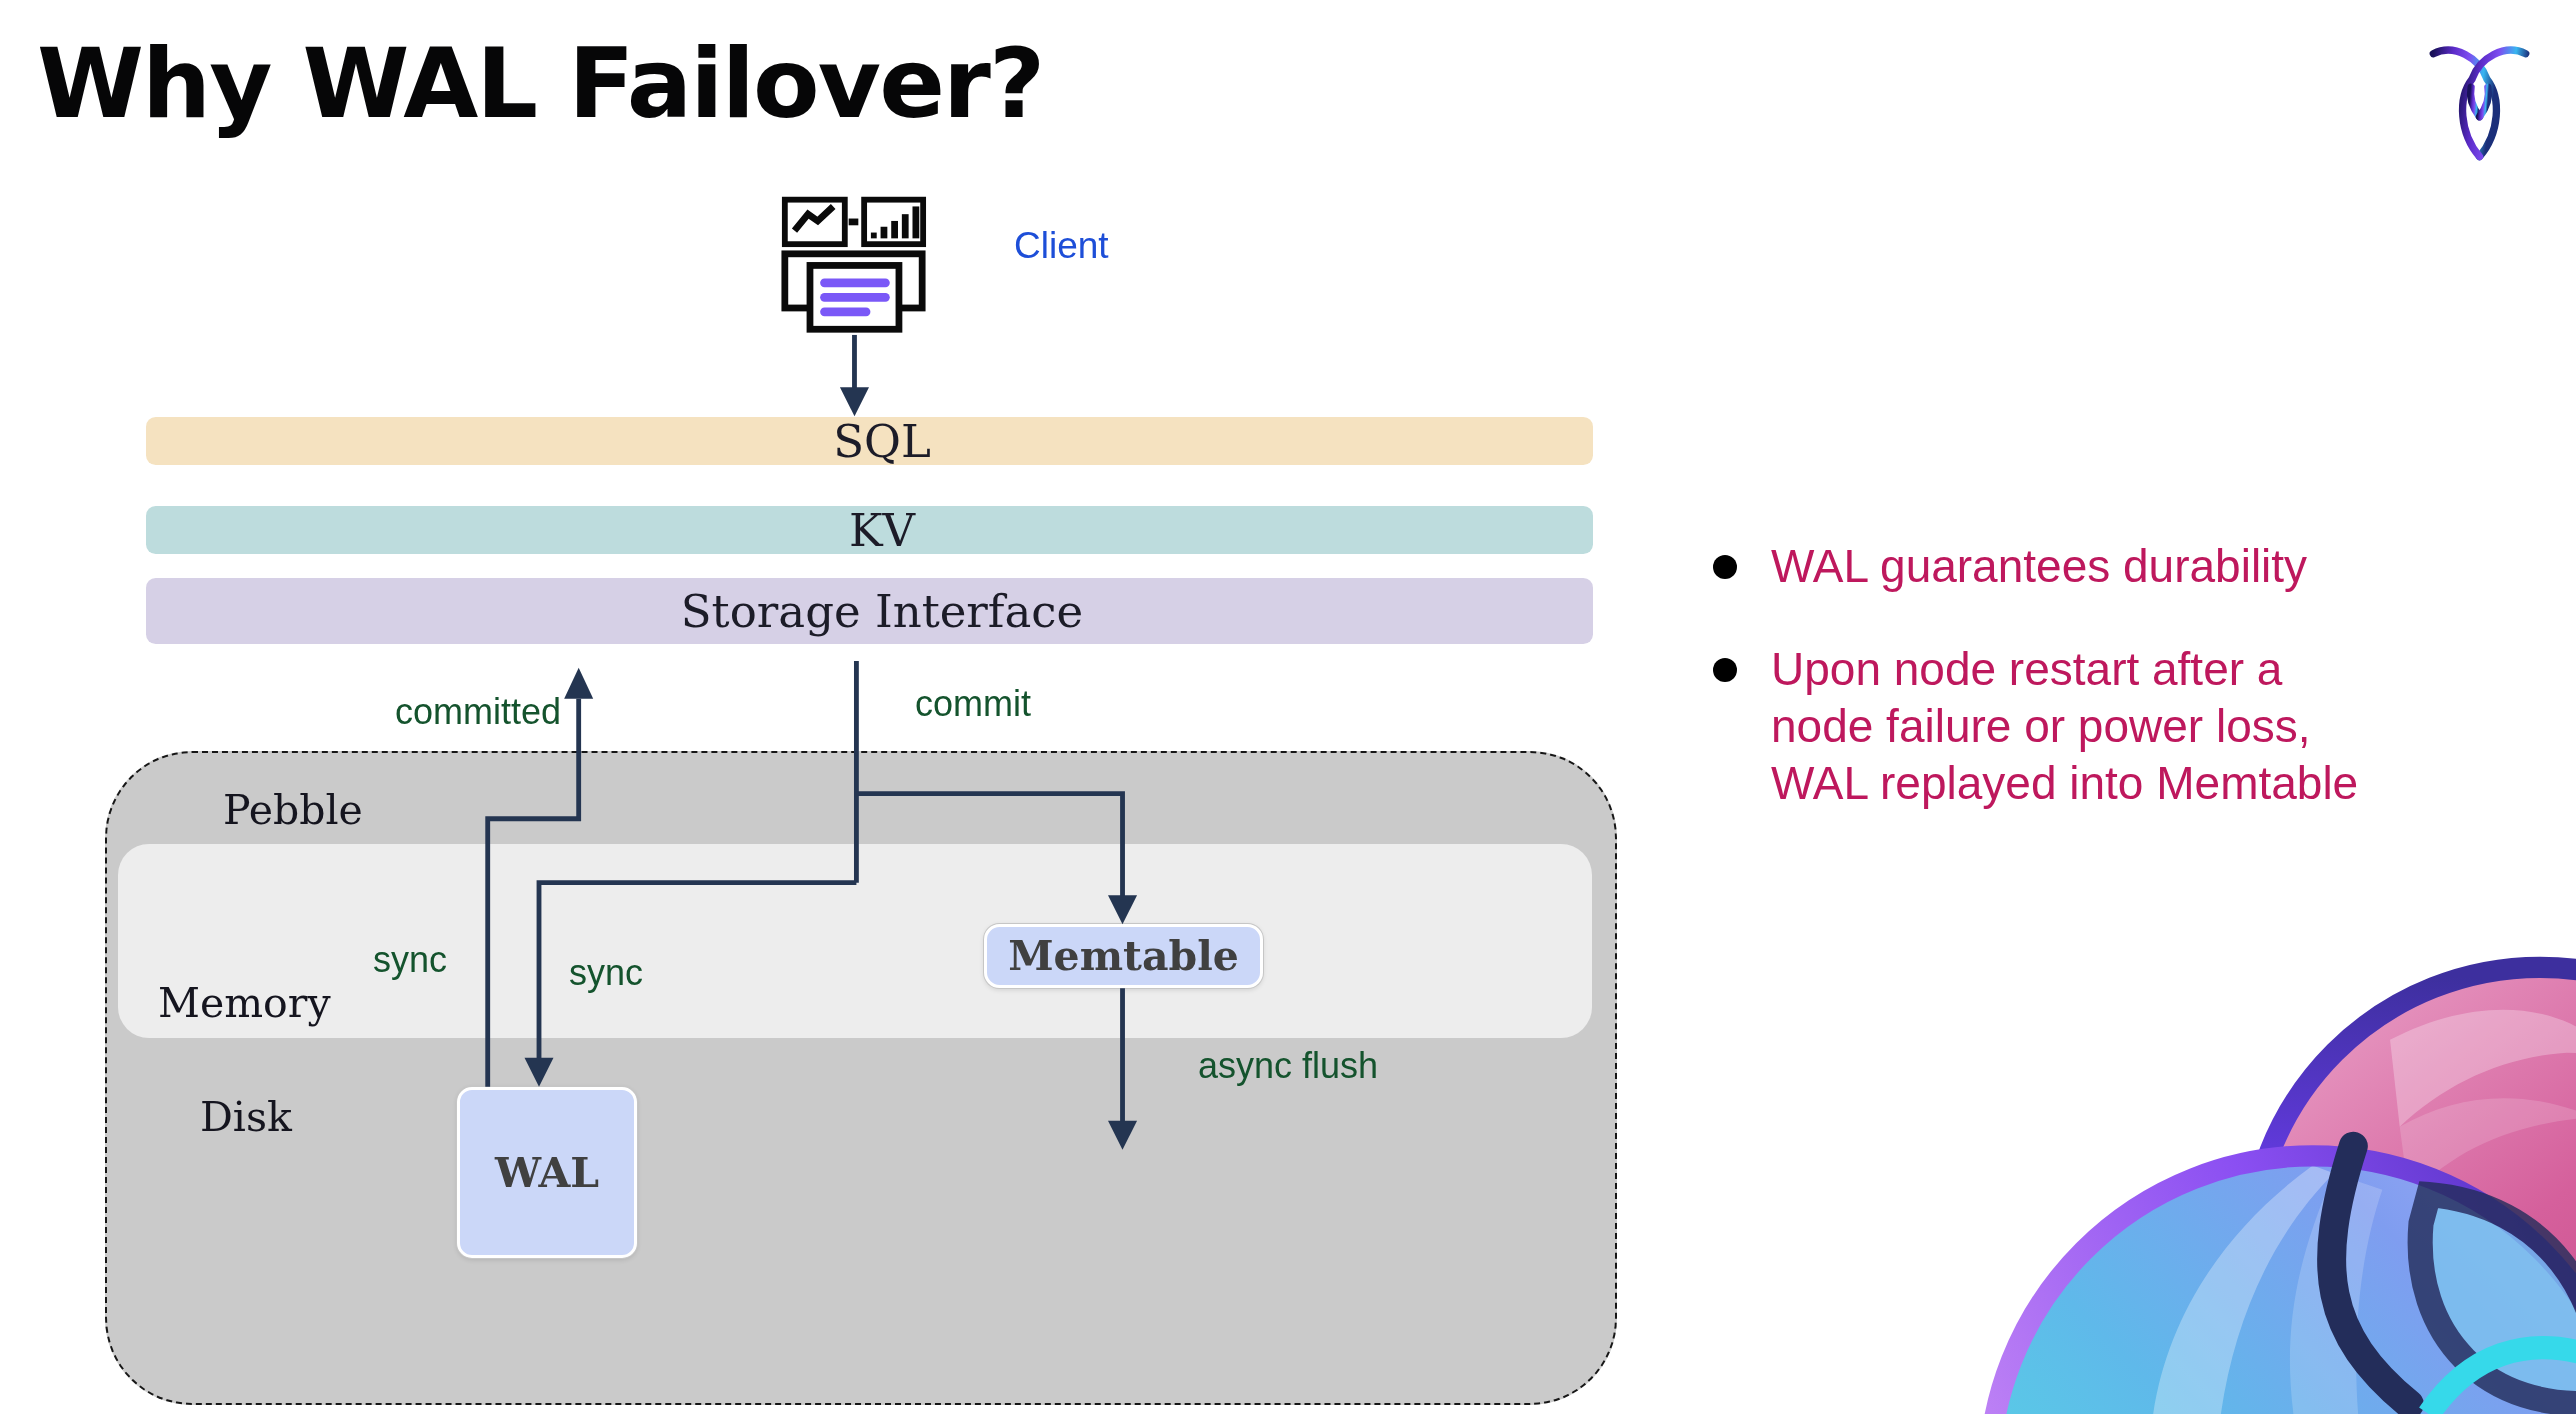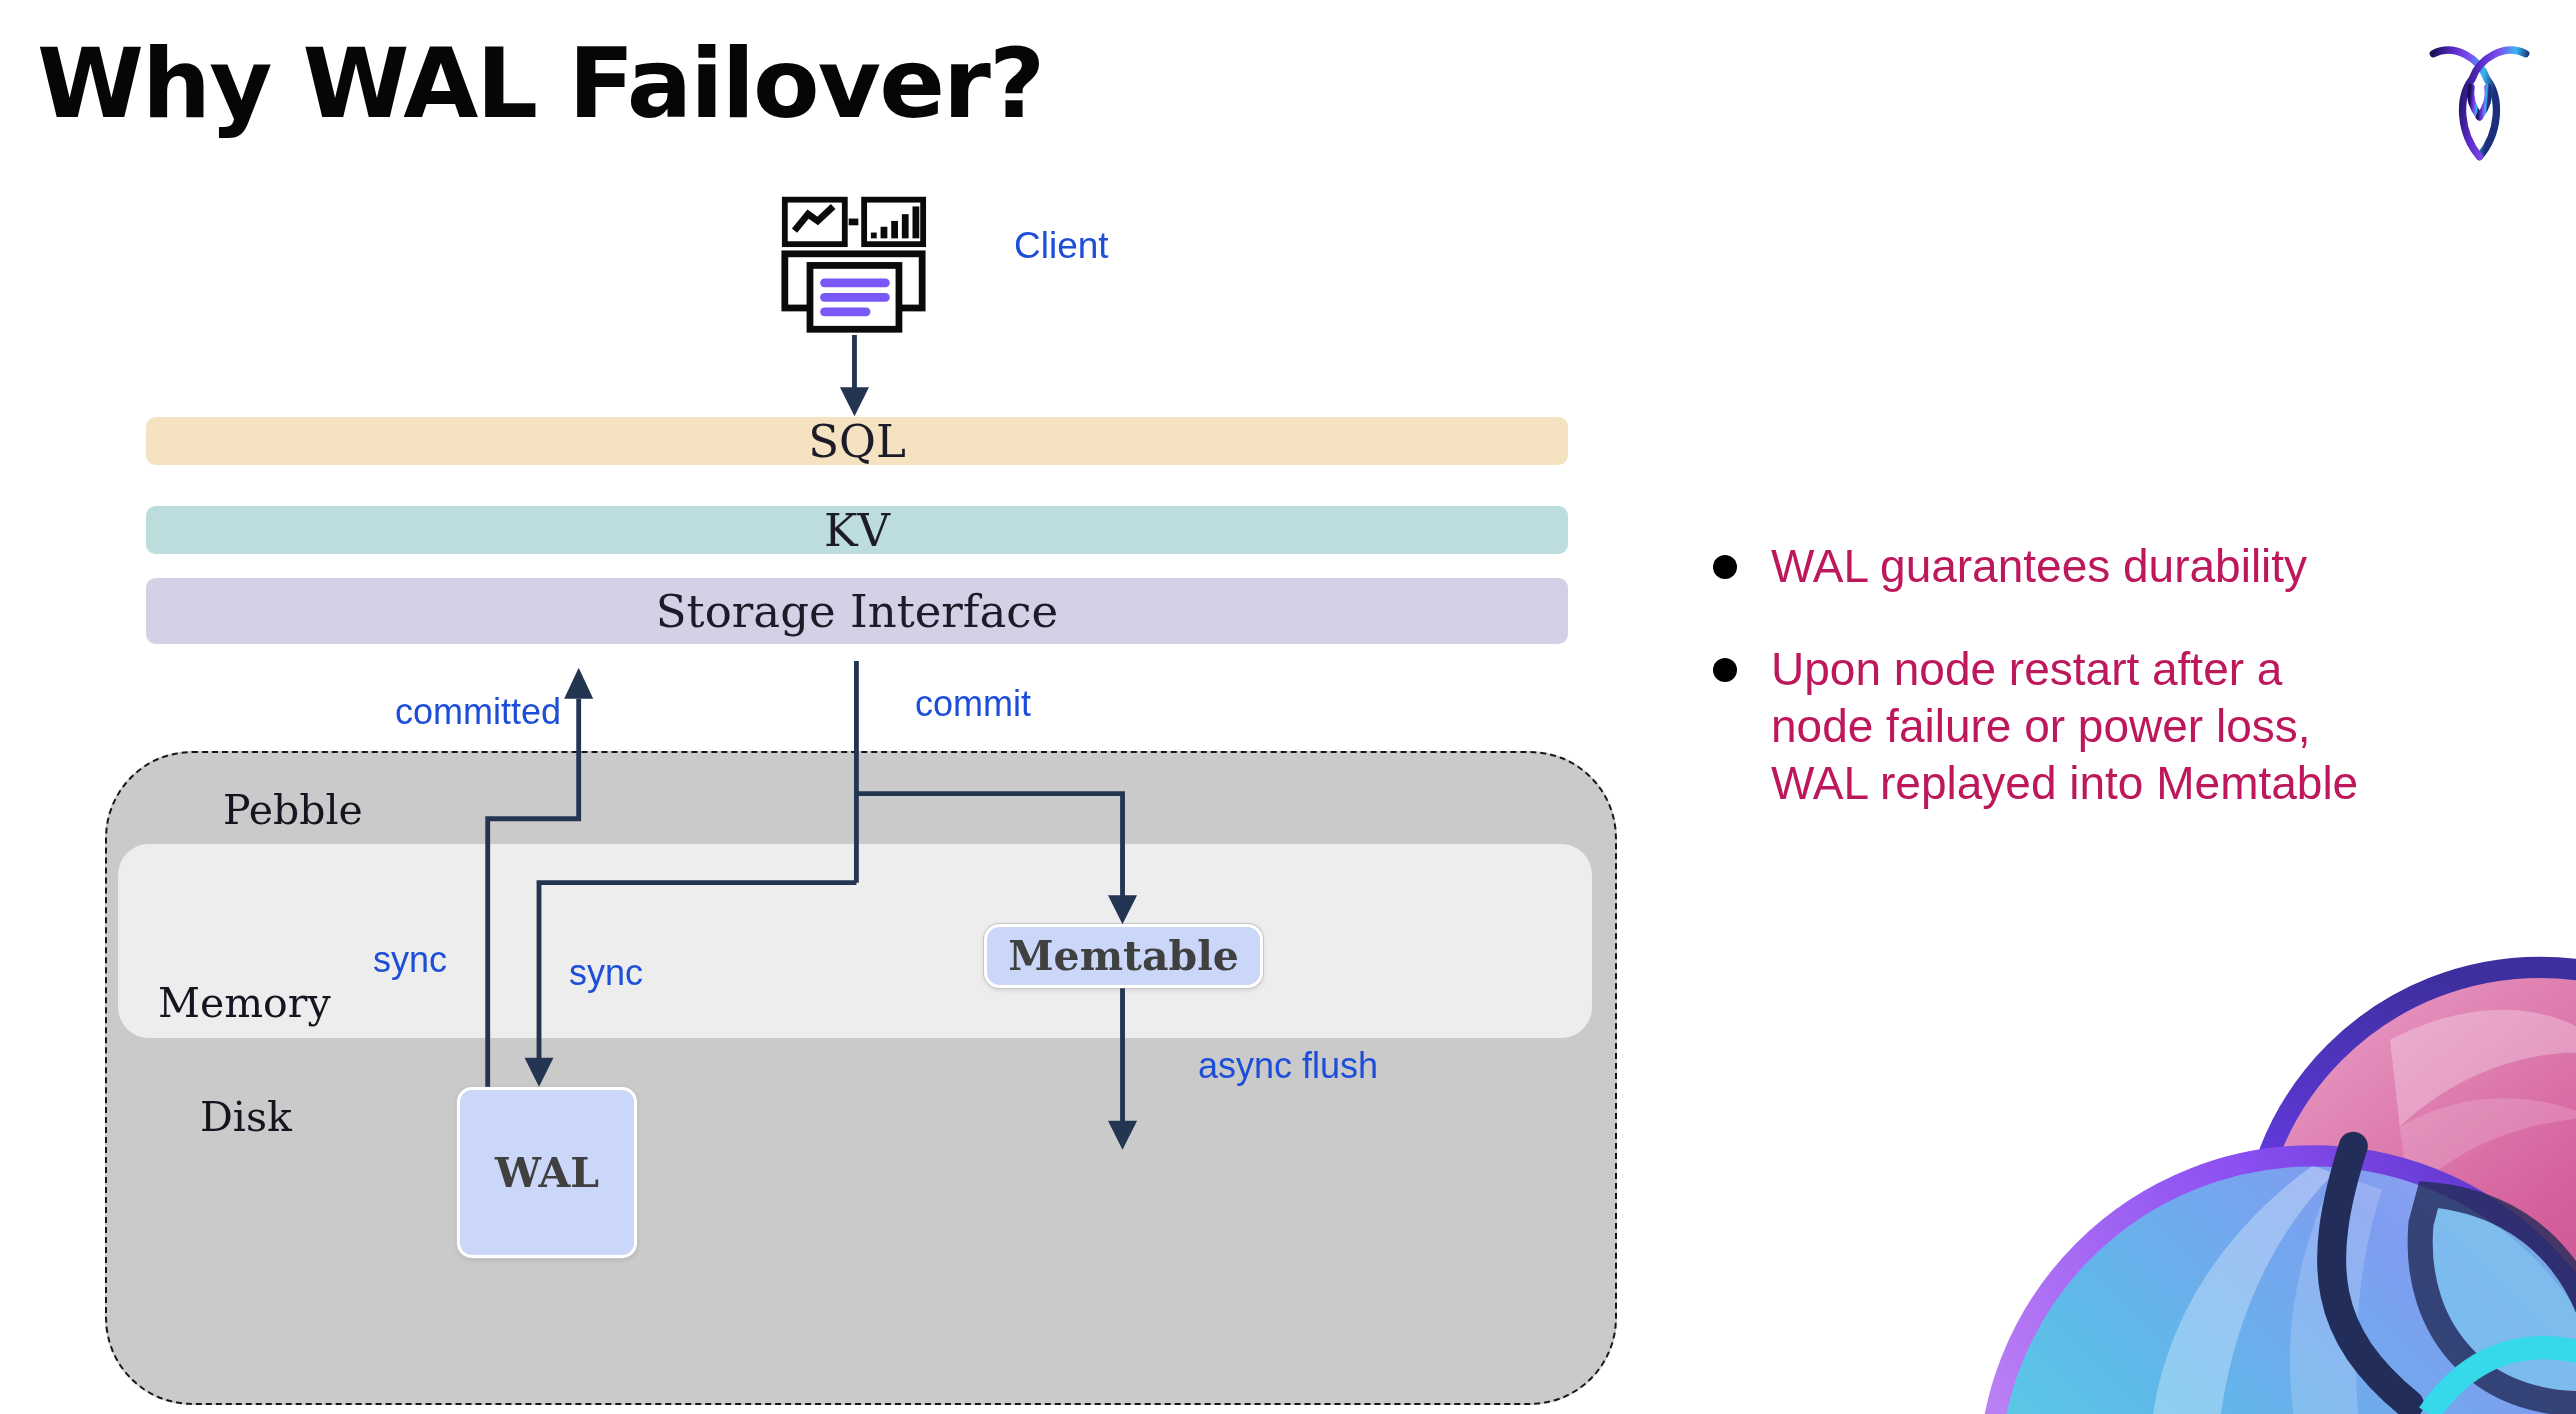--- a/index.html
+++ b/index.html
@@ -6,41 +6,41 @@
   .slide{position:relative;width:2576px;height:1415px;background:#ffffff;overflow:hidden;
          font-family:"Liberation Sans",sans-serif;}
   .abs{position:absolute;}
 
   .title{left:37px;top:27px;font-family:"DejaVu Sans",sans-serif;font-weight:bold;
          font-size:97px;letter-spacing:-1.9px;color:#060607;}
 
   
   .layer-bar{position:absolute;left:146px;width:1422px;border-radius:9.7px;
              display:flex;align-items:center;justify-content:center;
-             font-family:"DejaVu Serif",serif;font-size:45px;color:#1c1c28;}
+             font-family:"DejaVu Serif",serif;font-size:45px;color:#1c1c28;padding-left:25px;}
   .bar-sql{top:417px;height:48px;background:#f5e2c0;}
   .bar-kv{top:506px;height:48px;background:#bddcdd;}
   .bar-storage{top:578px;height:66px;background:#d6d0e6;}
 
   
   .pebble{left:105px;top:751px;width:1512px;height:654px;background:#cacaca;
           border:2.9px dashed #161616;border-radius:87px;box-sizing:border-box;}
   .memory-band{left:118px;top:844px;width:1474px;height:194px;background:#ededed;border-radius:31px;}
   .region-label{font-family:"DejaVu Serif",serif;font-size:41px;color:#15151f;}
 
   
   .node{position:absolute;background:#cbd7f8;border:3.9px solid #ffffff;border-radius:27px;
         box-shadow:0 0 0 1px #c6c6c6,0 1.9px 4.8px rgba(0,0,0,.12);box-sizing:border-box;
         display:flex;align-items:center;justify-content:center;
         font-family:"DejaVu Serif",serif;font-weight:bold;font-size:41px;color:#404040;}
   .node-wal{left:457px;top:1087px;width:180px;height:171px;border-radius:15px;}
   .node-memtable{left:984px;top:924px;width:279px;height:64px;border-radius:15.5px;}
   .node-sstable{left:997px;top:1150px;width:276px;height:171px;border-radius:29px;}
 
-  .edge-label{position:absolute;font-family:"Liberation Sans",sans-serif;font-size:36px;color:#1d4ed8;}
+  .edge-label{position:absolute;font-family:"Liberation Sans",sans-serif;font-size:36px;color:#14532d;}
 
   .client-label{left:1014px;top:225px;font-size:37px;color:#1d4ed8;}
 
   
   .bullet-row{position:absolute;left:1713px;width:735px;display:flex;}
   .bullet-dot{flex:none;width:24px;height:24px;border-radius:50%;background:#000;margin-top:16.5px;}
   .bullet-text{margin-left:34px;font-size:46px;line-height:57px;color:#be185d;white-space:pre-line;}
   .bullet-1{top:538px;}
   .bullet-2{top:641px;}
 

